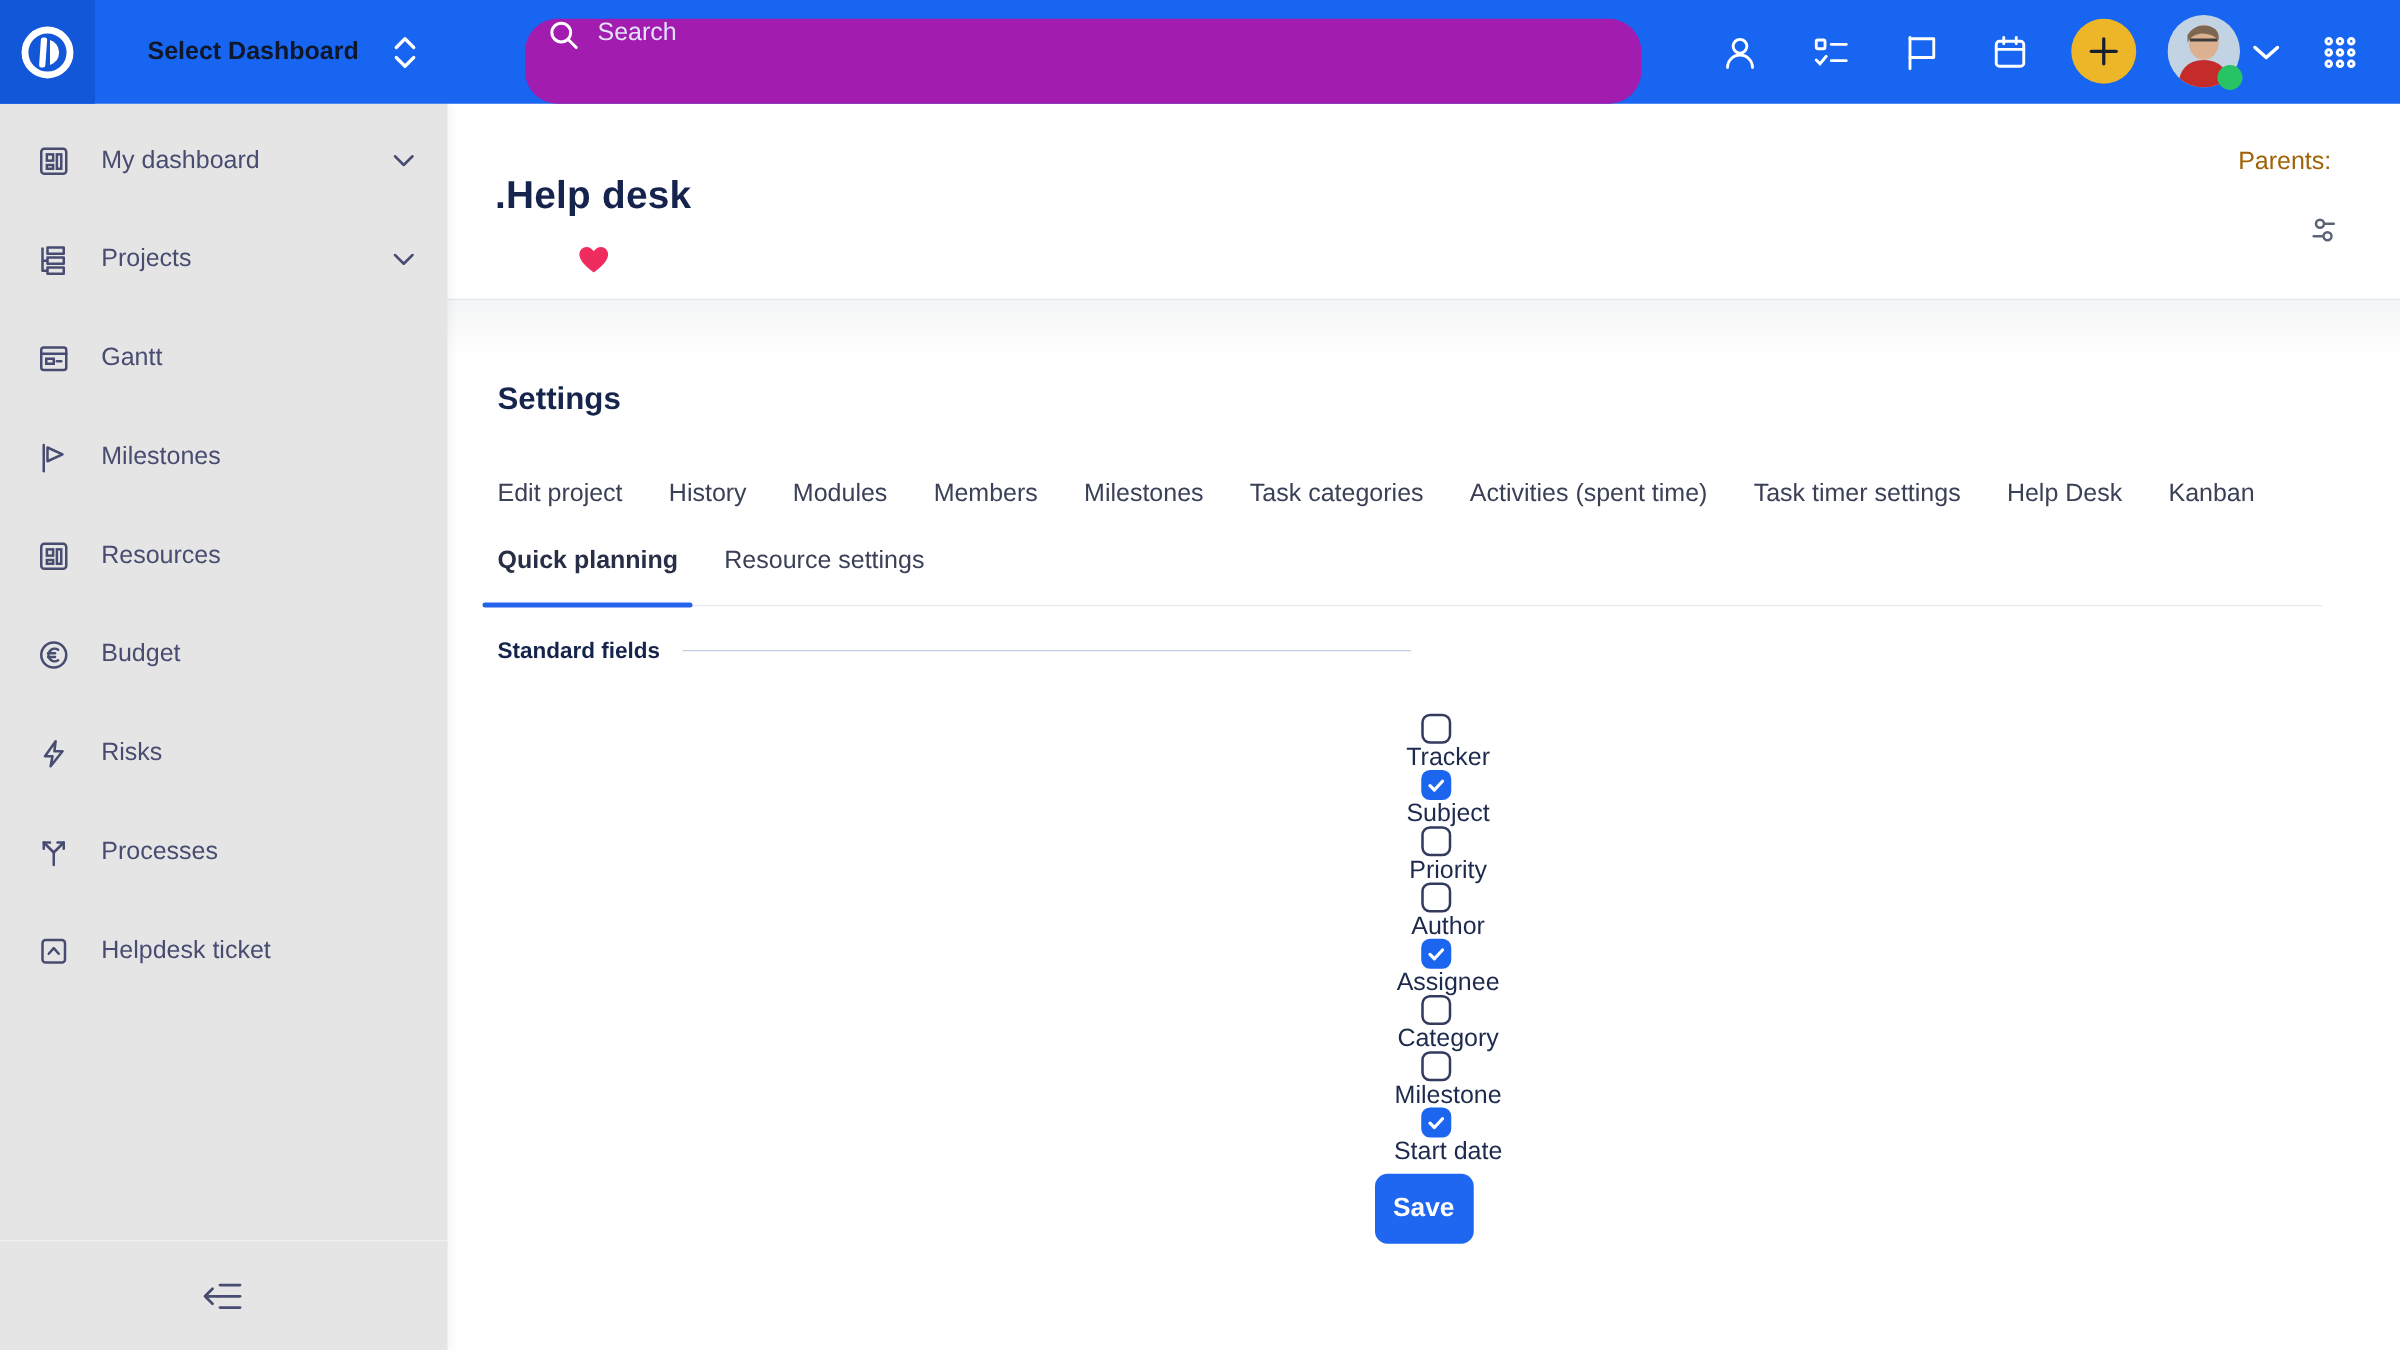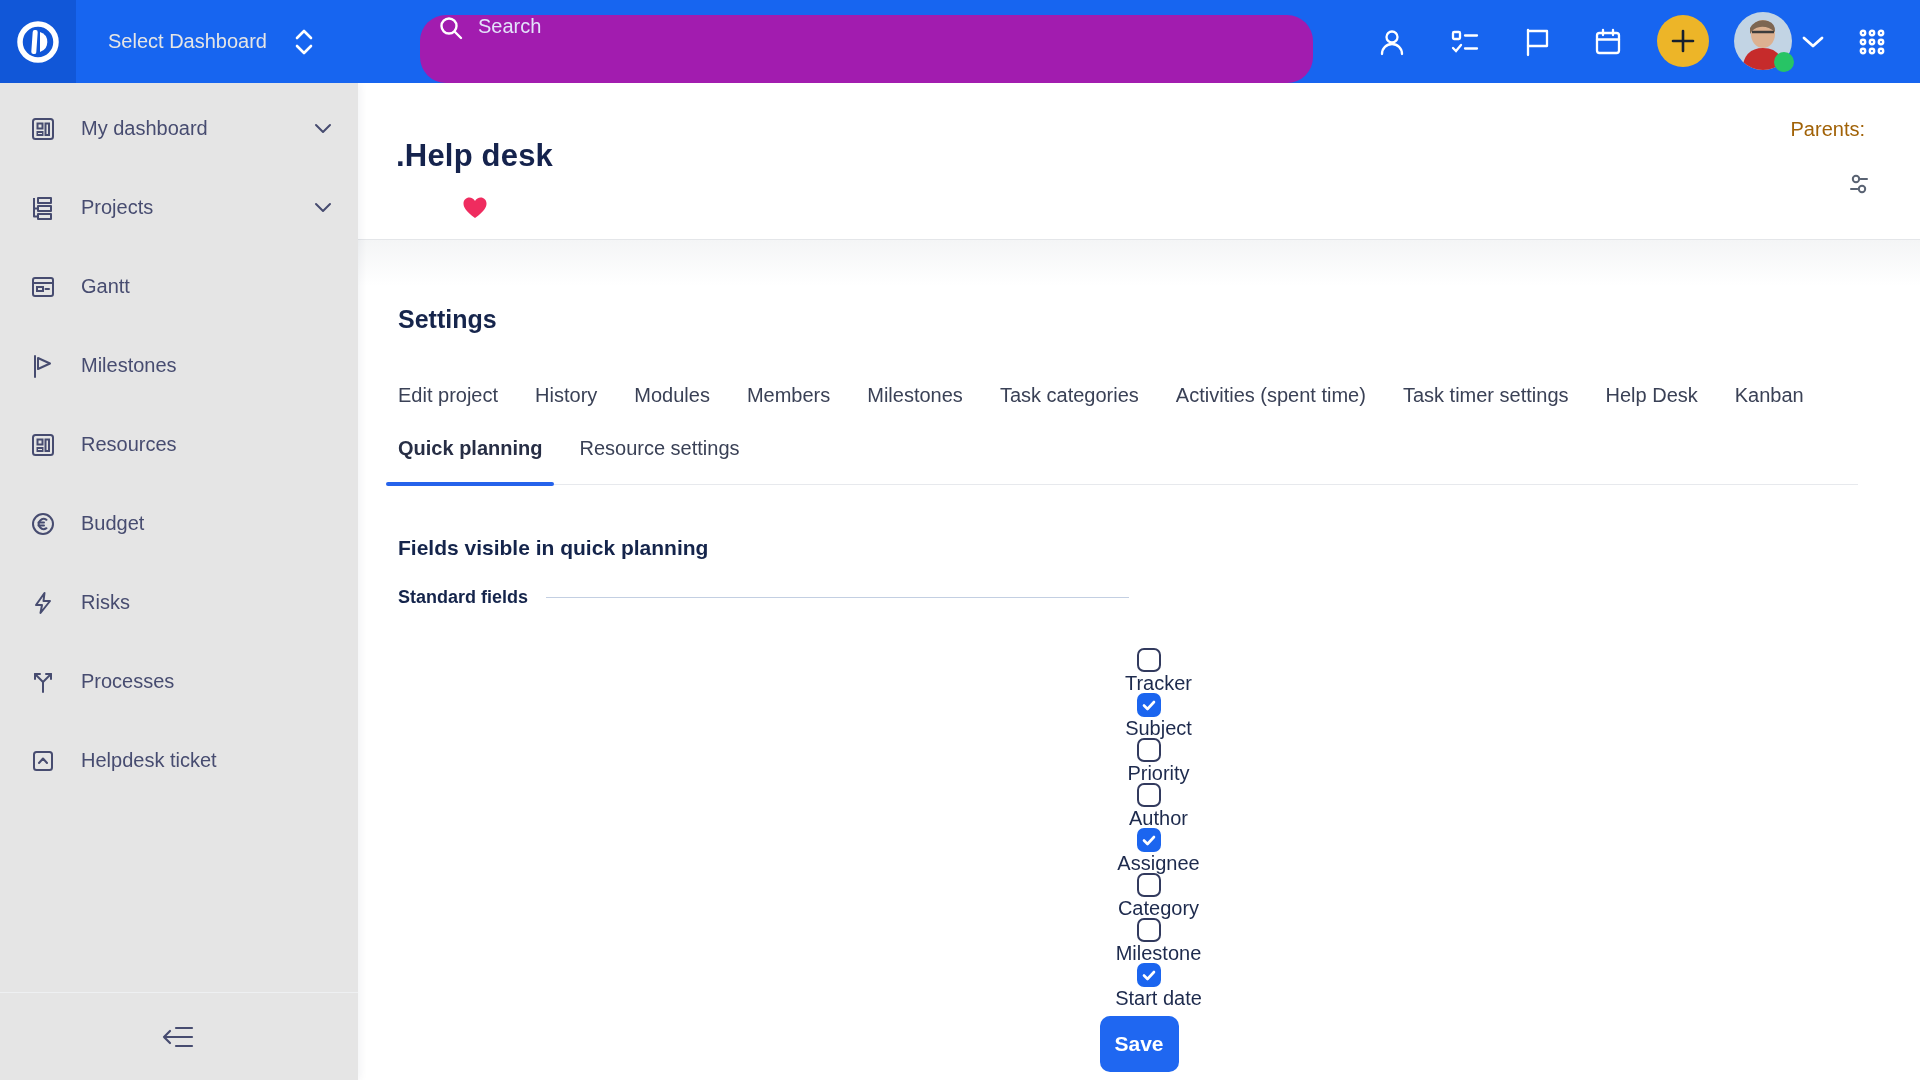--- a/index.html
+++ b/index.html
@@ -4,23 +4,23 @@
 <style>
   * { margin:0; padding:0; box-sizing:border-box; }
   html,body { width:1920px; height:1080px; overflow:hidden;
     font-family:"Liberation Sans", sans-serif; background:#ffffff; }
 
   
   .topbar { position:absolute; left:0; top:0; width:1920px; height:83px;
     background:#1765f0; z-index:30; }
   .logo-tile { position:absolute; left:0; top:0; width:76px; height:83px;
     background:#1157d8; display:flex; align-items:center; justify-content:center; cursor:pointer; }
-  .select-dash { position:absolute; left:108px; top:0; height:83px;
-    display:flex; align-items:center; gap:26px; color:#e5e5e5; font-size:20px;
-    font-weight:400; cursor:pointer; background:none; border:none; }
+  .select-dash { position:absolute; left:118px; top:0; height:83px;
+    display:flex; align-items:center; gap:26px; color:#0f172a; font-size:20px;
+    font-weight:700; cursor:pointer; background:none; border:none; }
   .searchwrap { position:absolute; left:420px; top:15px; width:893px; height:68px;
     background:#a21caf; border-radius:26px; display:flex; align-items:flex-start; padding:0 18px; }
   .searchwrap svg { flex:0 0 auto; margin-right:14px; }
   .searchwrap input { background:transparent; border:none; outline:none; color:#fff;
     font-size:20px; font-family:"Liberation Sans",sans-serif; width:100%; }
   .searchwrap input::placeholder { color:#e7eeff; opacity:.95; }
   .tb-icon { position:absolute; top:0; height:83px; width:48px; background:none; border:none;
     display:flex; align-items:center; justify-content:center; cursor:pointer; }
   .plus-btn { position:absolute; left:1657px; top:15px; width:52px; height:52px; border:none;
     border-radius:50%; background:#edb528; display:flex; align-items:center; justify-content:center; cursor:pointer; }
@@ -335,21 +335,20 @@
       <button class="s-tab">Milestones</button>
       <button class="s-tab">Task categories</button>
       <button class="s-tab">Activities (spent time)</button>
       <button class="s-tab">Task timer settings</button>
       <button class="s-tab">Help Desk</button>
       <button class="s-tab">Kanban</button>
       <button class="s-tab checked">Quick planning</button>
       <button class="s-tab">Resource settings</button>
     </div>
 
-    <h3 class="fields-title">Fields visible in quick planning</h3>
 
     <div class="group-row">
       <span class="group-title">Standard fields</span>
       <span class="group-line"></span>
     </div>
 
     <div class="fieldlist">
       <div class="field-row">
         <span class="checkbox"></span>
         <span class="field-lbl">Tracker</span>

